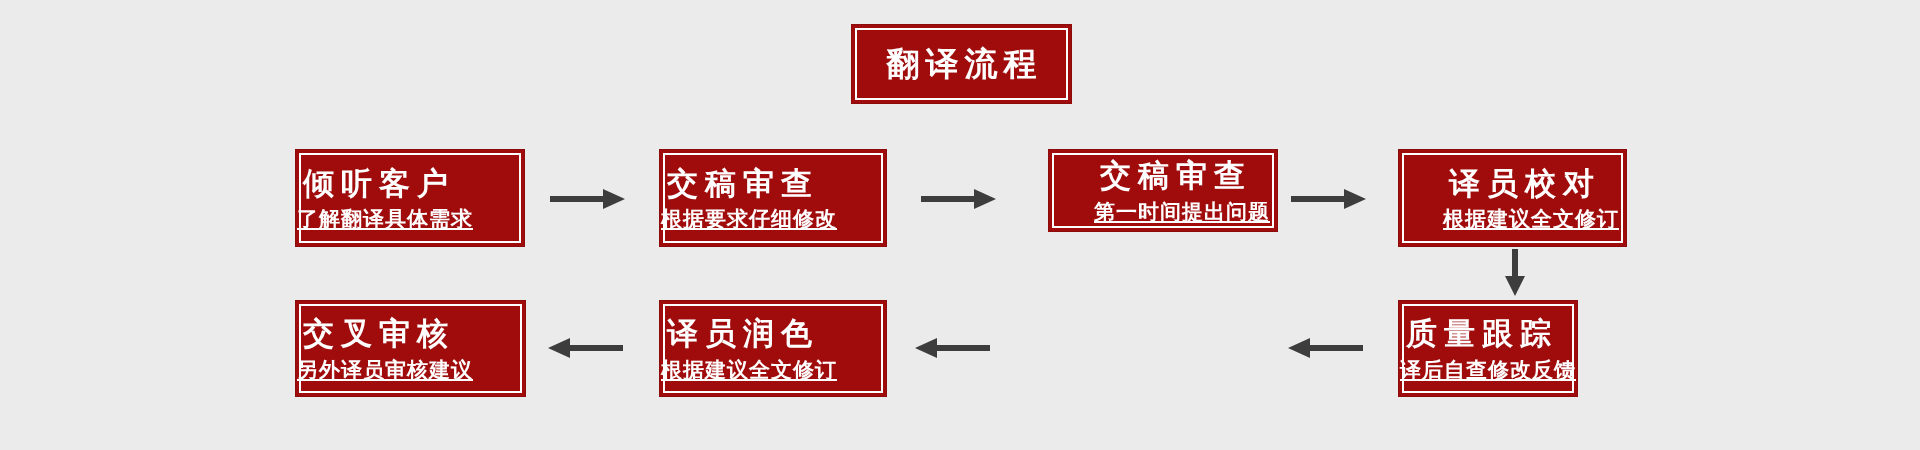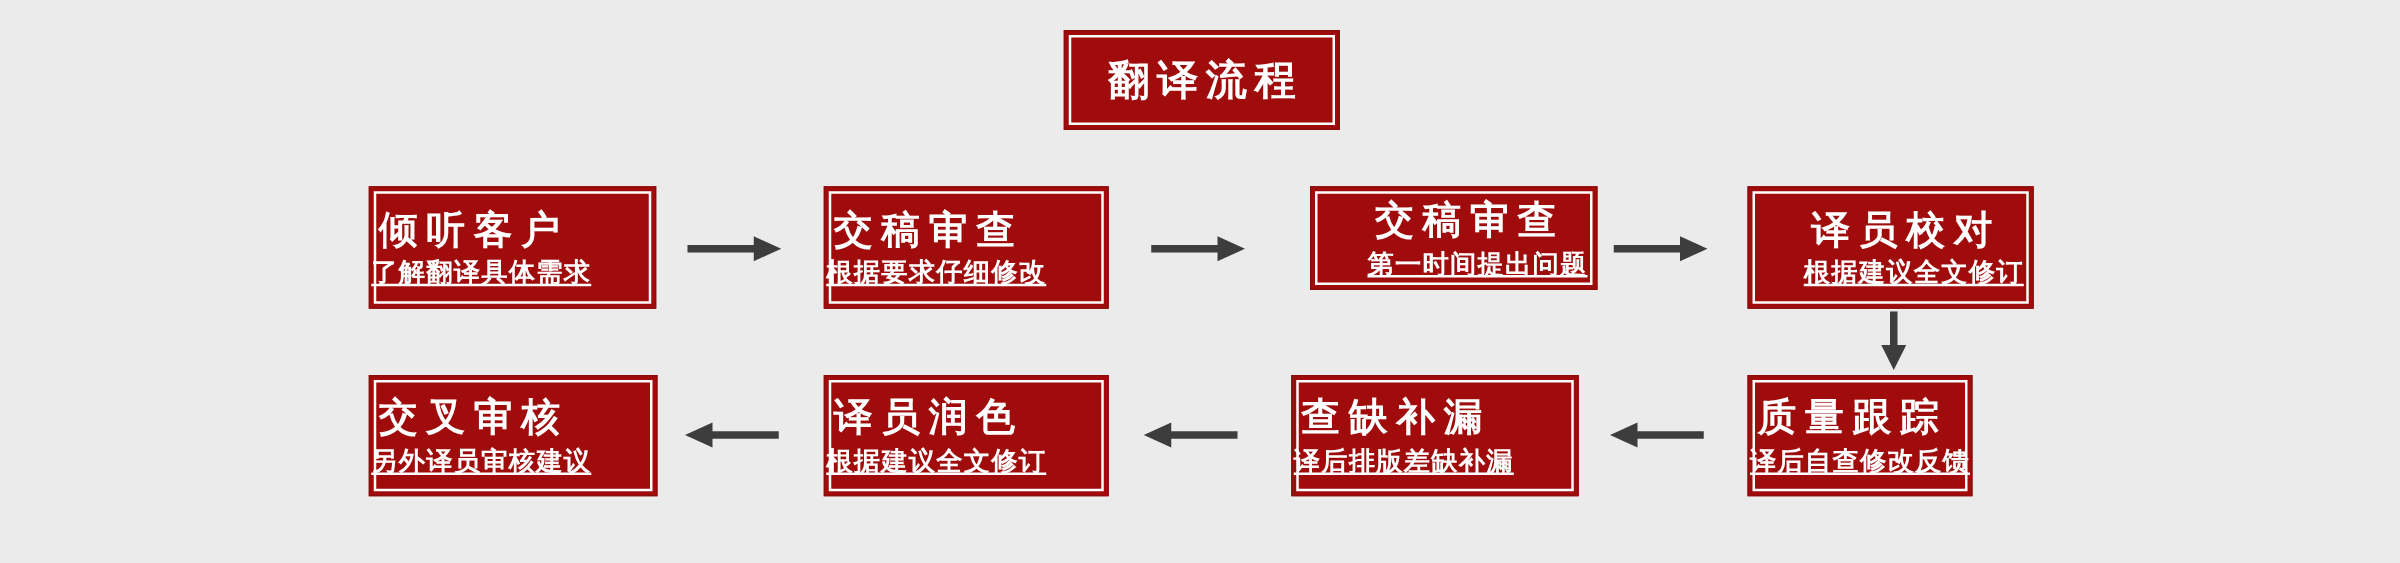--- a/index.html
+++ b/index.html
@@ -120,25 +120,20 @@
     <span class="node-title">译员校对</span>
     <span class="node-sub">根据建议全文修订</span>
   </div>
 
   <div class="node" id="n-quality">
     <div class="inner-frame"></div>
     <span class="node-title">质量跟踪</span>
     <span class="node-sub">译后自查修改反馈</span>
   </div>
 
-  <div class="node" id="n-gap">
-    <div class="inner-frame"></div>
-    <span class="node-title">查缺补漏</span>
-    <span class="node-sub">译后排版差缺补漏</span>
-  </div>
 
   <div class="node" id="n-cross">
     <div class="inner-frame"></div>
     <span class="node-title">交叉审核</span>
     <span class="node-sub">另外译员审核建议</span>
   </div>
 
   <div class="node" id="n-polish">
     <div class="inner-frame"></div>
     <span class="node-title">译员润色</span>

